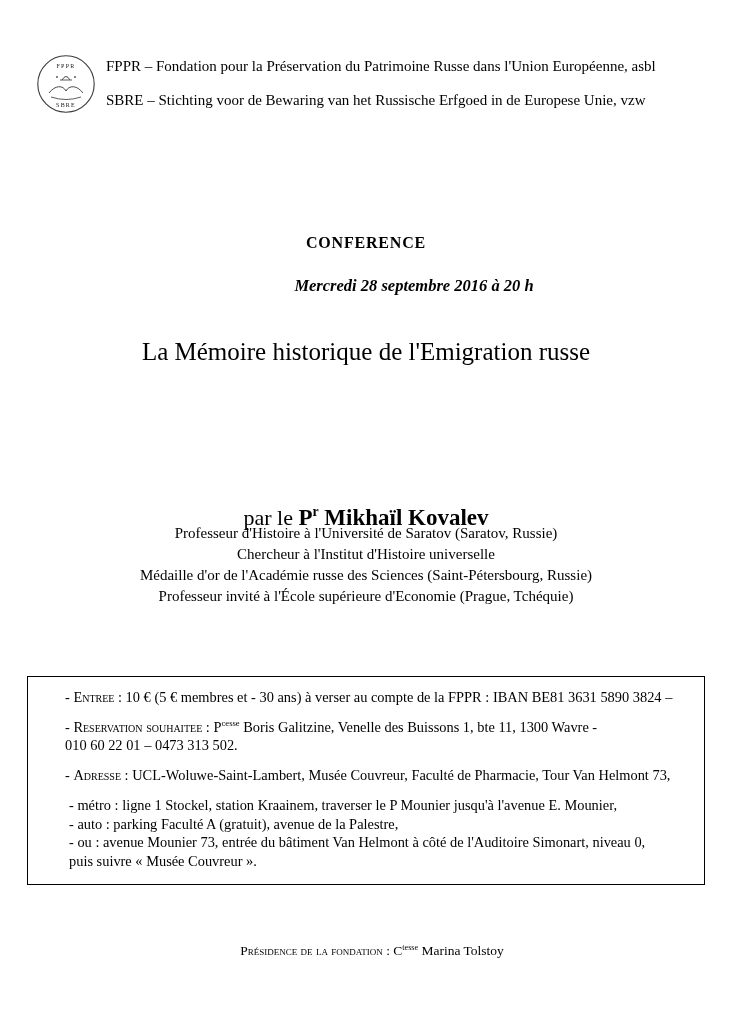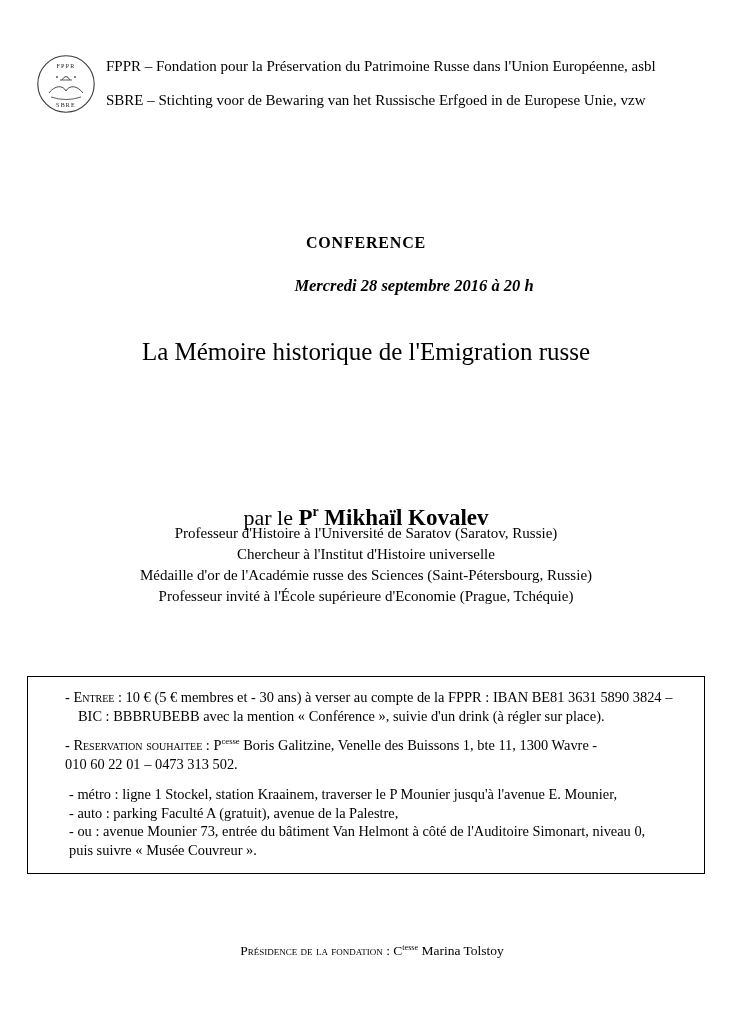--- a/index.html
+++ b/index.html
@@ -115,29 +115,29 @@
     <div>Professeur d'Histoire à l'Université de Saratov (Saratov, Russie)</div>
     <div>Chercheur à l'Institut d'Histoire universelle</div>
     <div>Médaille d'or de l'Académie russe des Sciences (Saint-Pétersbourg, Russie)</div>
     <div>Professeur invité à l'École supérieure d'Economie (Prague, Tchéquie)</div>
   </div>
 
   <div class="info-box">
 
     <div class="box-item">
       <div><span>- </span><span class="sc">Entree</span><span> : 10 € (5 € membres et - 30 ans) à verser au compte de la FPPR : IBAN BE81 3631 5890 3824 –</span></div>
-      <div class="l-label">BIC : BBBRUBEBB avec la mention « Conférence », suivie d'un drink (à régler sur place).</div>
     </div>
 
     <div class="box-item">
       <div><span>- </span><span class="sc">Reservation souhaitee</span><span> : P</span><span class="sup">cesse</span><span> Boris Galitzine, Venelle des Buissons 1, bte 11, 1300 Wavre -</span></div>
       <div>010 60 22 01 – 0473 313 502.</div>
     </div>
 
     <div class="box-item">
+      <div><span>- </span><span class="sc">Adresse</span><span> : UCL-Woluwe-Saint-Lambert, Musée Couvreur, Faculté de Pharmacie, Tour Van Helmont 73,</span></div>
     </div>
 
     <div class="box-item">
       <div class="sub">- métro : ligne 1 Stockel, station Kraainem, traverser le P Mounier jusqu'à l'avenue E. Mounier,</div>
       <div class="sub">- auto : parking Faculté A (gratuit), avenue de la Palestre,</div>
       <div class="sub">- ou : avenue Mounier 73, entrée du bâtiment Van Helmont à côté de l'Auditoire Simonart, niveau 0,</div>
       <div class="sub">puis suivre « Musée Couvreur ».</div>
     </div>
 
   </div>

